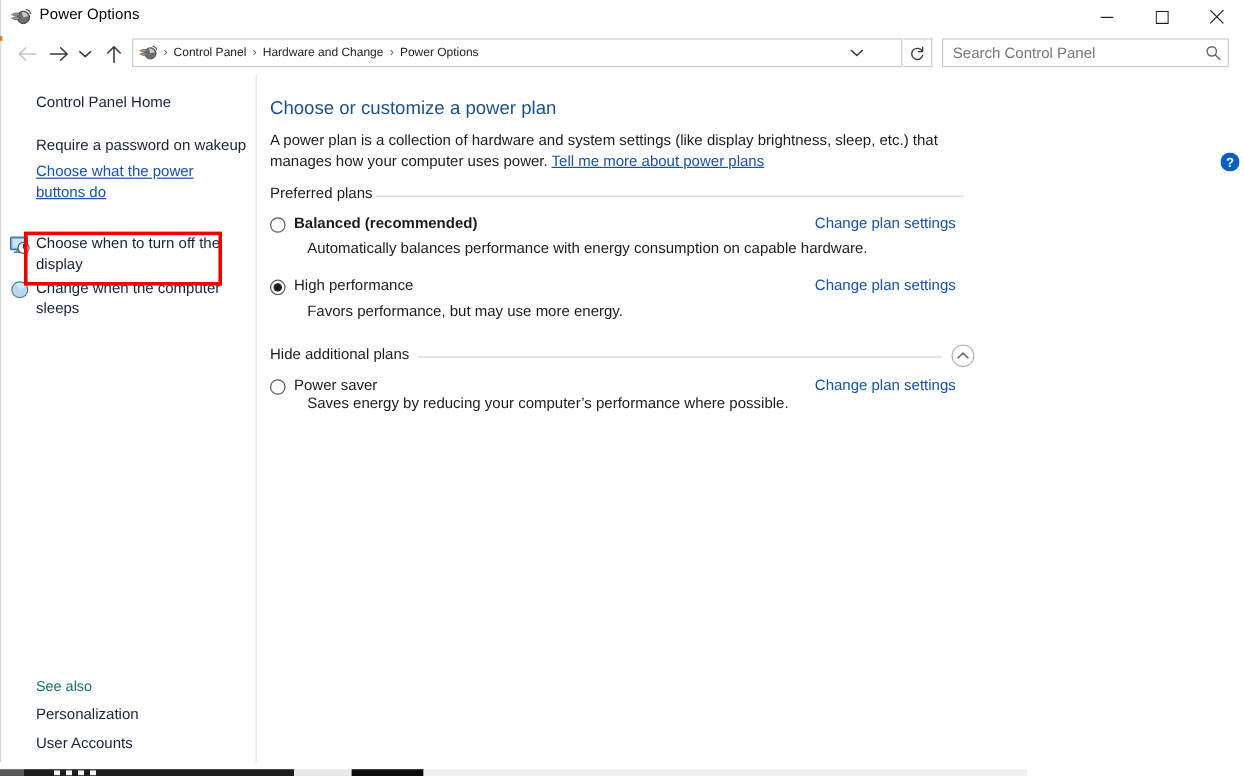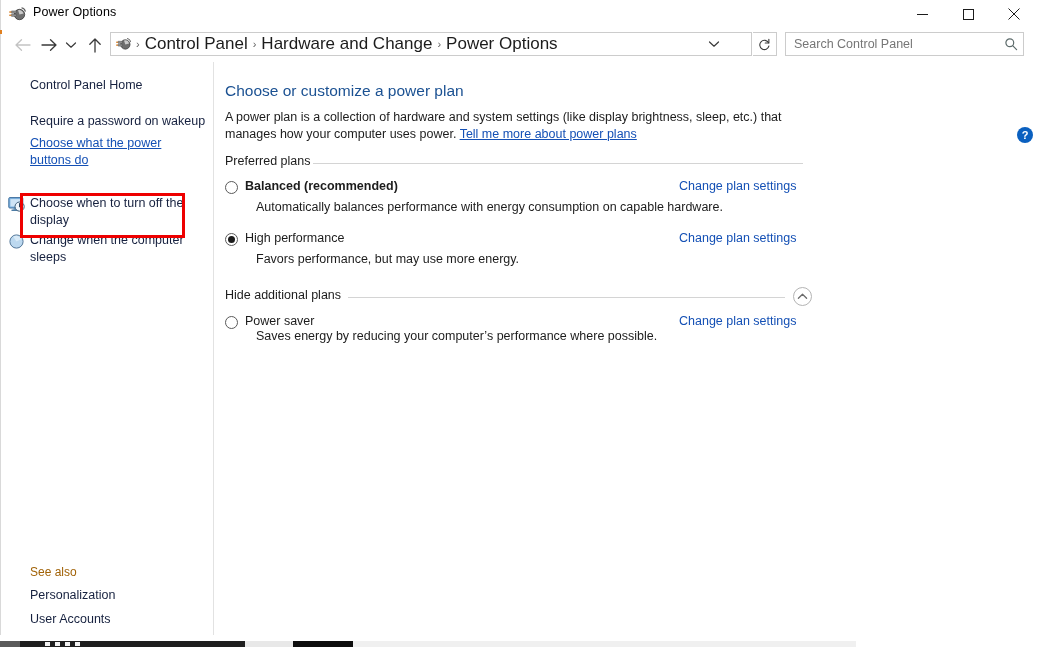--- a/index.html
+++ b/index.html
@@ -87,21 +87,21 @@
     display: flex;
     align-items: center;
     padding-left: 4px;
   }
   .crumb-icon {
     width: 18px; height: 18px;
     margin-right: 2px;
     flex: 0 0 auto;
   }
   .crumb {
-    font-size: 17px;
+    font-size: 10px;
     color: #1c1c1c;
     white-space: nowrap;
     padding: 0 4px;
   }
   .crumb-sep {
     color: #606060;
     font-size: 11px;
     padding: 0 1px;
     flex: 0 0 auto;
   }
@@ -188,21 +188,21 @@
     width: 165px; height: 45px;
     border: 3px solid #ee0000;
     box-sizing: border-box;
     pointer-events: none;
   }
 
   .seealso-head {
     position: absolute;
     left: 30px; top: 503px;
     font-size: 12px;
-    color: #a16207;
+    color: #0f766e;
   }
 
   
   .right-pane {
     position: absolute;
     left: 214px; top: 0;
     width: 823px;
     height: 573px;
   }
   .page-heading {

